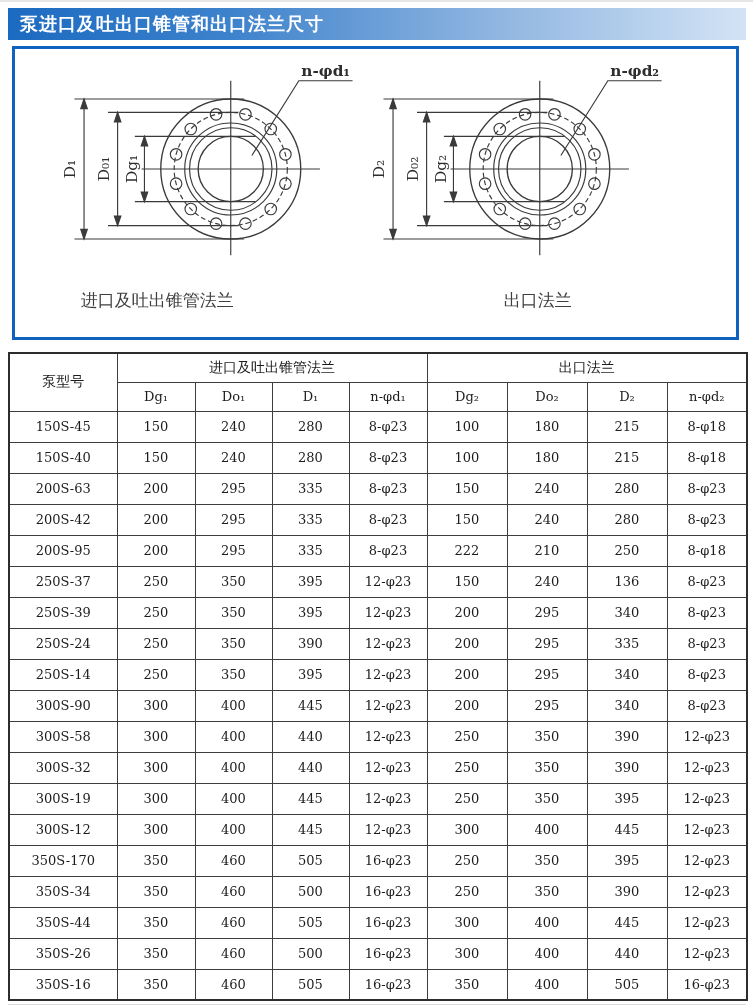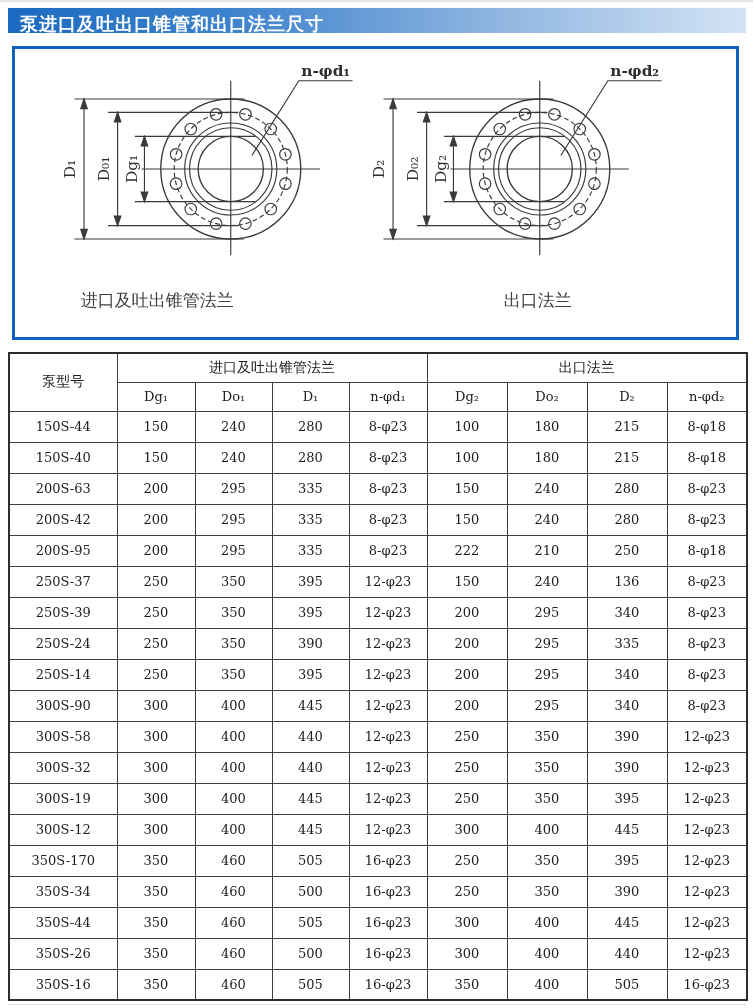--- a/index.html
+++ b/index.html
@@ -5,21 +5,21 @@
   html,body{margin:0;padding:0;}
   body{
     width:753px;height:1008px;position:relative;background:#ffffff;
     font-family:"DejaVu Serif","Liberation Serif",serif;
     overflow:hidden;
   }
   .edge-line-top{position:absolute;top:0;left:0;width:753px;height:2px;background:#e6e6e6;}
   .edge-line-bottom{position:absolute;top:1004px;left:8px;right:7px;height:1px;background:#dcdcdc;}
 
   .title-bar{
-    position:absolute;top:8px;left:8px;right:7px;height:25px;
+    position:absolute;top:8px;left:8px;right:7px;height:32px;
     background:linear-gradient(to right,#1b6ac1 0%,#3d82cc 30%,#8db4e0 65%,#d3e3f5 100%);
     color:#ffffff;font-weight:bold;font-size:18px;line-height:32px;
     padding-left:12px;box-sizing:border-box;
     font-family:Liberation Serif, serif;
     letter-spacing:1px;
   }
 
   .diagram-panel{
     position:absolute;top:46px;left:12px;width:727px;height:294px;
     border:3px solid #0f62c0;box-sizing:border-box;background:#ffffff;
@@ -186,21 +186,21 @@
       <th>D₁</th>
       <th>n-φd₁</th>
       <th>Dg₂</th>
       <th>Do₂</th>
       <th>D₂</th>
       <th>n-φd₂</th>
     </tr>
   </thead>
   <tbody>
       <tr>
-        <td>150S-44</td>
+        <td>150S-45</td>
         <td>150</td>
         <td>240</td>
         <td>280</td>
         <td>8-φ23</td>
         <td>100</td>
         <td>180</td>
         <td>215</td>
         <td>8-φ18</td>
       </tr>
       <tr>

